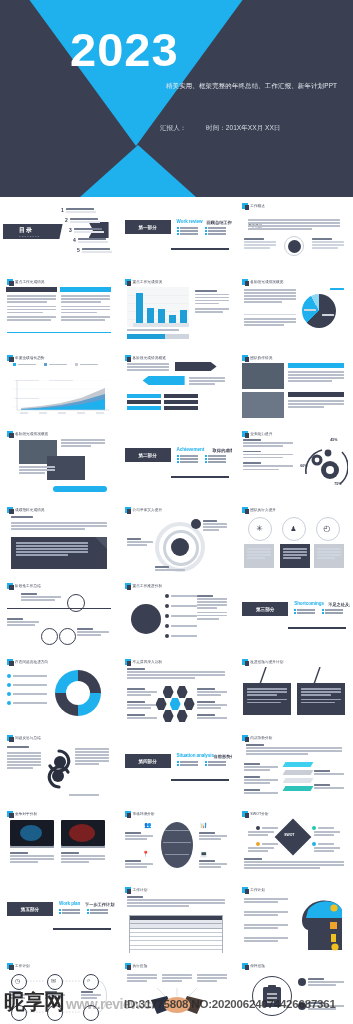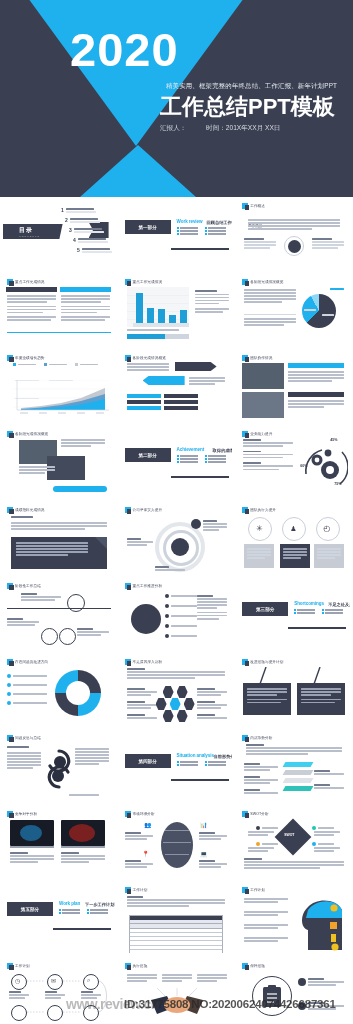--- a/index.html
+++ b/index.html
@@ -98,23 +98,22 @@
      opacity:.8;letter-spacing:-.2px;white-space:nowrap;}
 </style>
 </head>
 <body>
 
 <div class="page">
 
   <div class="hero">
     <div class="tri-down"></div>
     <div class="tri-up"></div>
-    <div class="year">2020</div>
+    <div class="year">2023</div>
     <div class="sub-line">精美实用、框架完整的年终总结、工作汇报、新年计划PPT</div>
-    <div class="main-title">工作总结PPT模板</div>
     <div class="meta-line">
       <span>汇报人：</span>
       <span class="gap"></span>
       <span>时间：201X年XX月 XX日</span>
     </div>
   </div>
 
   <div class="grid">
 
     <div class="cell">
@@ -1243,17 +1242,18 @@
               <span class="tl" style="width:36px"></span>
               <span class="tl" style="width:28px"></span>
             </div>
         </div>
       </div>
     </div>
 
   </div>
 
   <div class="footer-wm">
+    <div class="wm-logo">昵享网</div>
     <div class="wm-url">www.review.cn</div>
     <div class="wm-id">ID:31775808 NO:20200624074426687361</div>
   </div>
 
 </div>
 
 </body></html>

